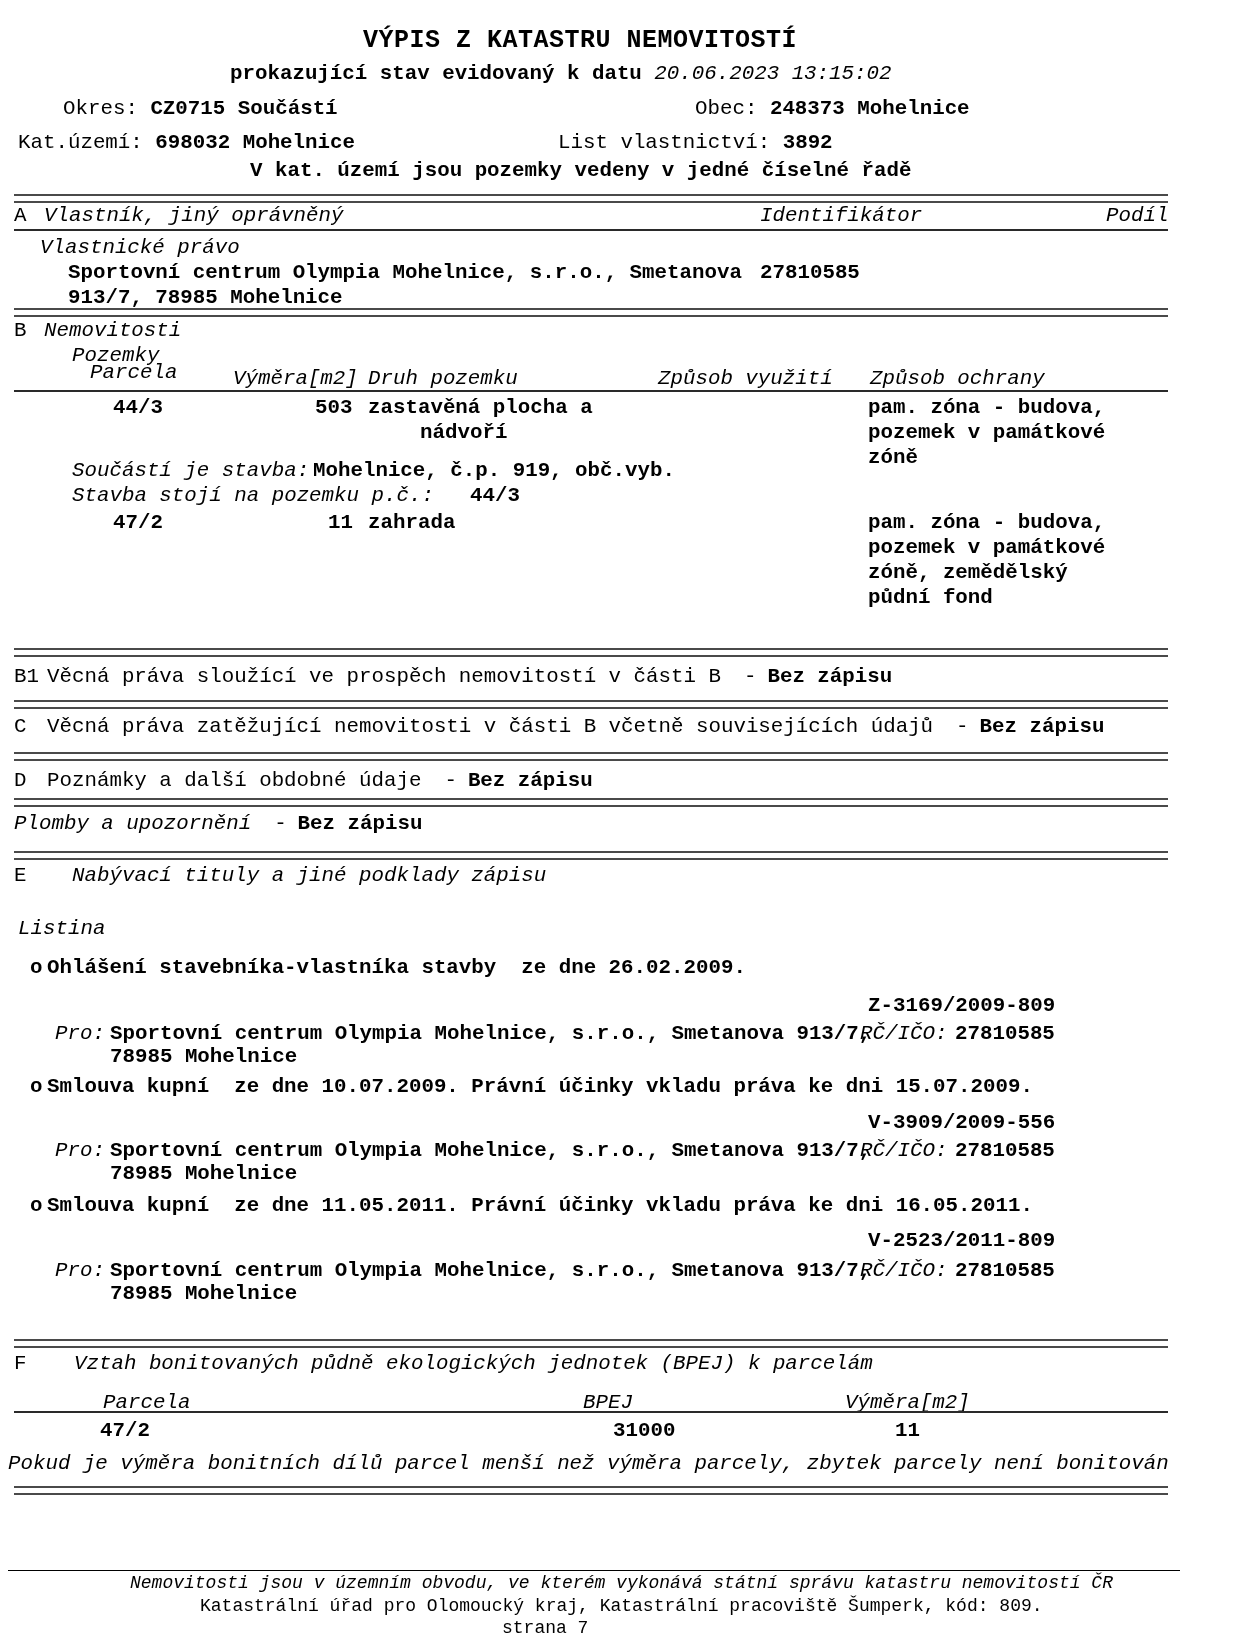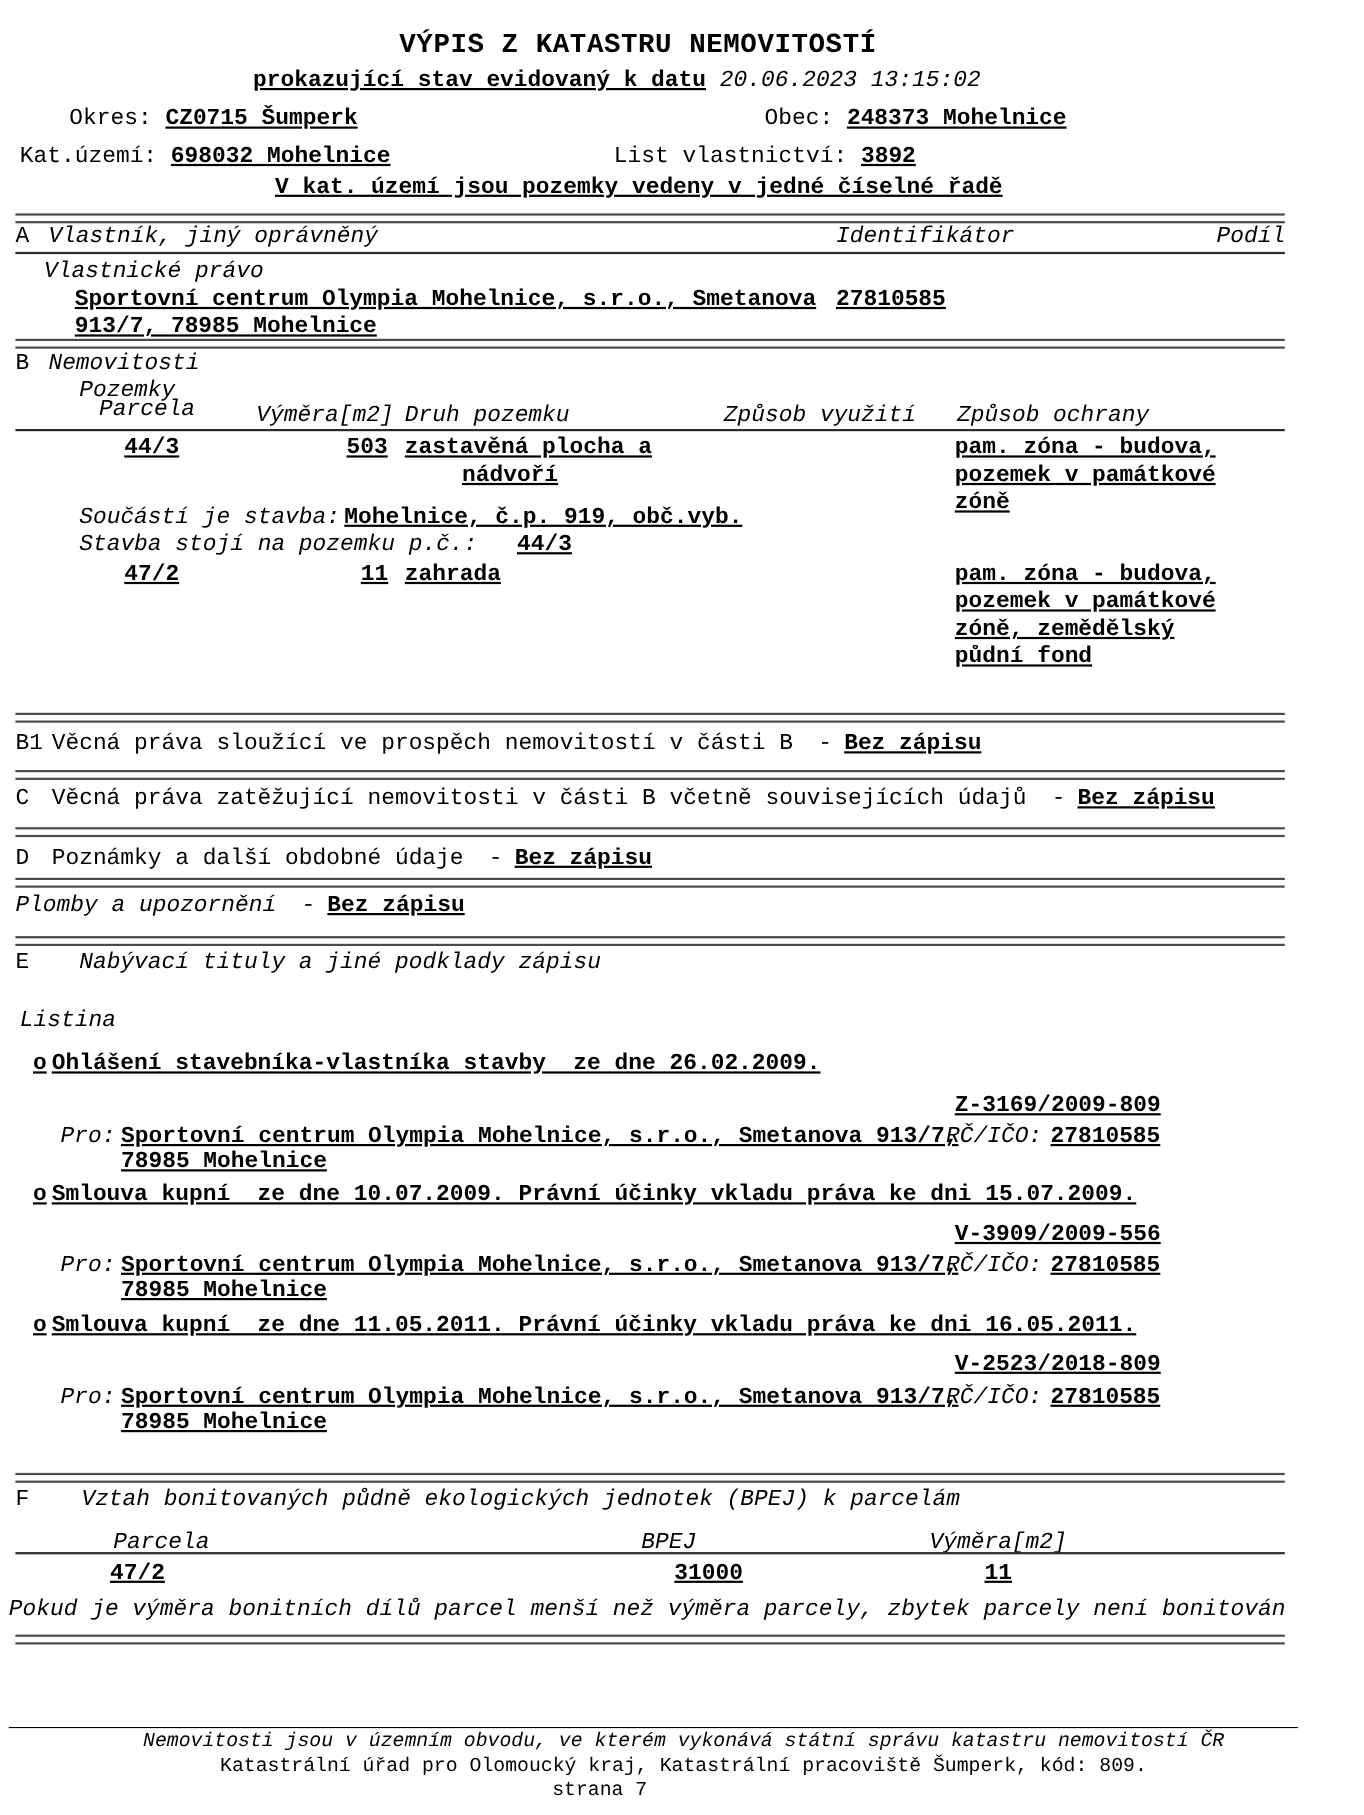--- a/index.html
+++ b/index.html
@@ -5,41 +5,41 @@
   html,body{margin:0;padding:0;background:#ffffff;}
   body{
     position:relative;
     width:1240px;height:1650px;
     color:#000;
     font-family:"Liberation Mono","DejaVu Sans Mono",monospace;
     font-size:20.8px;
     overflow:hidden;
   }
   .run{position:absolute;white-space:pre;line-height:1.05;}
-  .b{font-weight:bold;text-decoration:underline;}
+  .b{font-weight:bold;}
   .i{font-style:italic;}
   .g1{margin-left:12.5px;}           
   .dash{margin-left:23px;margin-right:11px;}
   .title{font-size:25px;font-weight:bold;letter-spacing:.5px;}
   .drule{position:absolute;left:14px;width:1154px;height:5px;
          border-top:2px solid #4a4a4a;border-bottom:2px solid #4a4a4a;}
   .srule{position:absolute;left:14px;width:1154px;height:0;
          border-top:2px solid #2a2a2a;}
   .frule{position:absolute;left:8px;width:1172px;height:0;
          border-top:1.5px solid #000;}
   .ft{font-size:18px;}
 </style>
 </head>
 <body>
 
 <div class="run title" style="top:28px;left:363px">VÝPIS Z KATASTRU NEMOVITOSTÍ</div>
 
 <div class="run" style="top:63px;left:230px"><span class="b">prokazující stav evidovaný k datu</span><span class="i g1">20.06.2023 13:15:02</span></div>
 
-<div class="run" style="top:98px;left:63px"><span>Okres:</span><span class="b g1">CZ0715 Šumperk</span></div>
+<div class="run" style="top:98px;left:63px"><span>Okres:</span><span class="b g1">CZ0715 Součástí</span></div>
 <div class="run" style="top:98px;left:695px"><span>Obec:</span><span class="b g1">248373 Mohelnice</span></div>
 
 <div class="run" style="top:132px;left:18px"><span>Kat.území:</span><span class="b g1">698032 Mohelnice</span></div>
 <div class="run" style="top:132px;left:558px"><span>List vlastnictví:</span><span class="b g1">3892</span></div>
 
 <div class="run b" style="top:160px;left:250px">V kat. území jsou pozemky vedeny v jedné číselné řadě</div>
 
 <div class="drule" style="top:194px"></div>
 
 <div class="run" style="top:205px;left:14px">A</div>
@@ -128,21 +128,21 @@
 <div class="run b" style="top:1076px;left:47px">Smlouva kupní  ze dne 10.07.2009. Právní účinky vkladu práva ke dni 15.07.2009.</div>
 <div class="run b" style="top:1112px;left:868px">V-3909/2009-556</div>
 <div class="run i" style="top:1140px;left:55px">Pro:</div>
 <div class="run b" style="top:1140px;left:110px">Sportovní centrum Olympia Mohelnice, s.r.o., Smetanova 913/7,</div>
 <div class="run i" style="top:1140px;left:860px">RČ/IČO:</div>
 <div class="run b" style="top:1140px;left:955px">27810585</div>
 <div class="run b" style="top:1163px;left:110px">78985 Mohelnice</div>
 
 <div class="run b" style="top:1195px;left:30px">o</div>
 <div class="run b" style="top:1195px;left:47px">Smlouva kupní  ze dne 11.05.2011. Právní účinky vkladu práva ke dni 16.05.2011.</div>
-<div class="run b" style="top:1230px;left:868px">V-2523/2018-809</div>
+<div class="run b" style="top:1230px;left:868px">V-2523/2011-809</div>
 <div class="run i" style="top:1260px;left:55px">Pro:</div>
 <div class="run b" style="top:1260px;left:110px">Sportovní centrum Olympia Mohelnice, s.r.o., Smetanova 913/7,</div>
 <div class="run i" style="top:1260px;left:860px">RČ/IČO:</div>
 <div class="run b" style="top:1260px;left:955px">27810585</div>
 <div class="run b" style="top:1283px;left:110px">78985 Mohelnice</div>
 
 <div class="drule" style="top:1339px"></div>
 
 <div class="run" style="top:1353px;left:14px">F</div>
 <div class="run i" style="top:1353px;left:74px">Vztah bonitovaných půdně ekologických jednotek (BPEJ) k parcelám</div>

